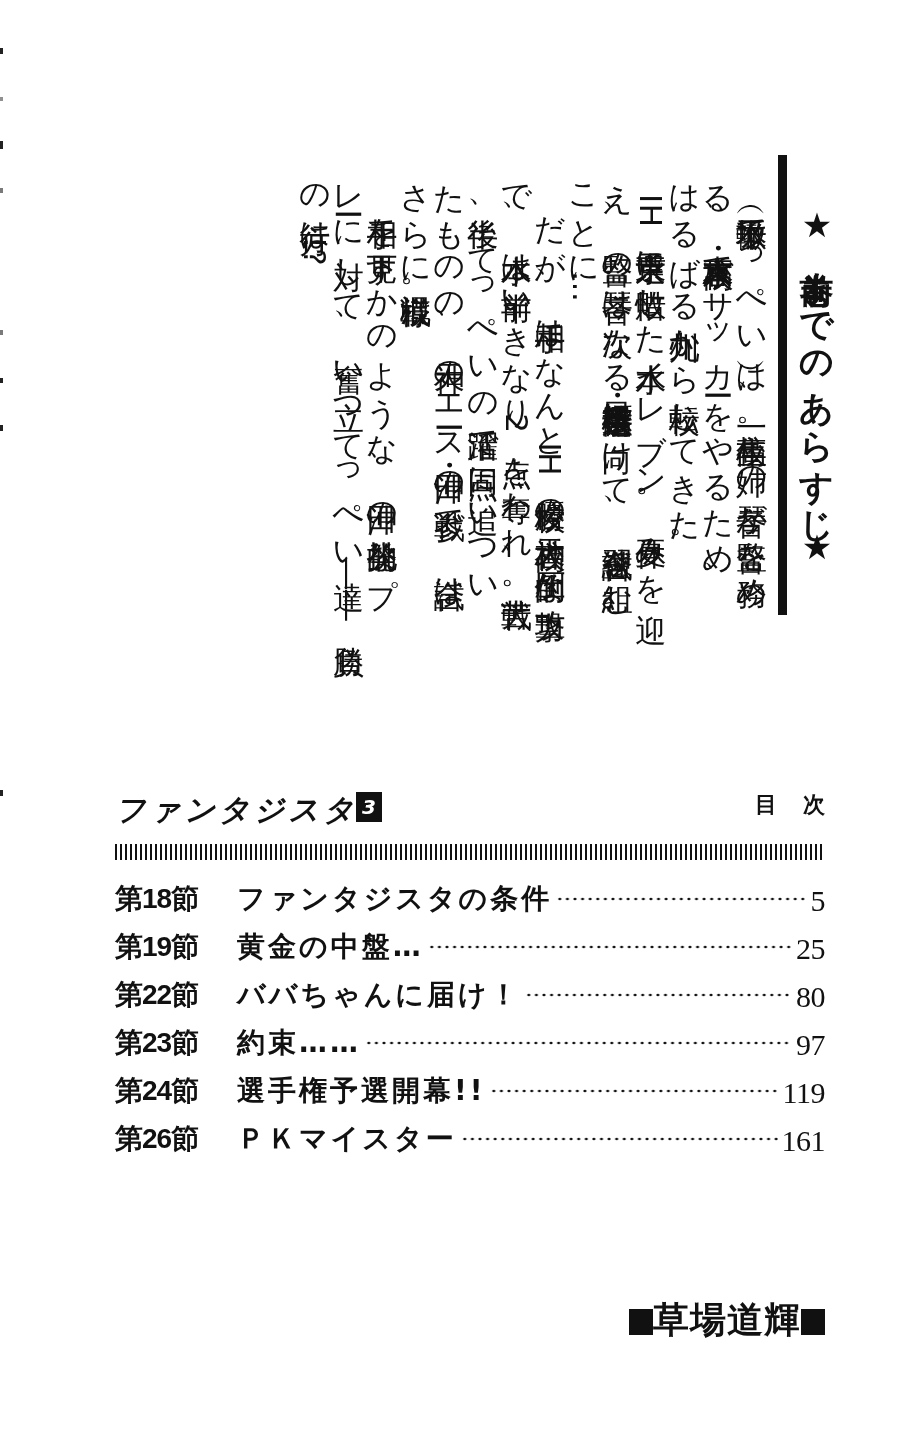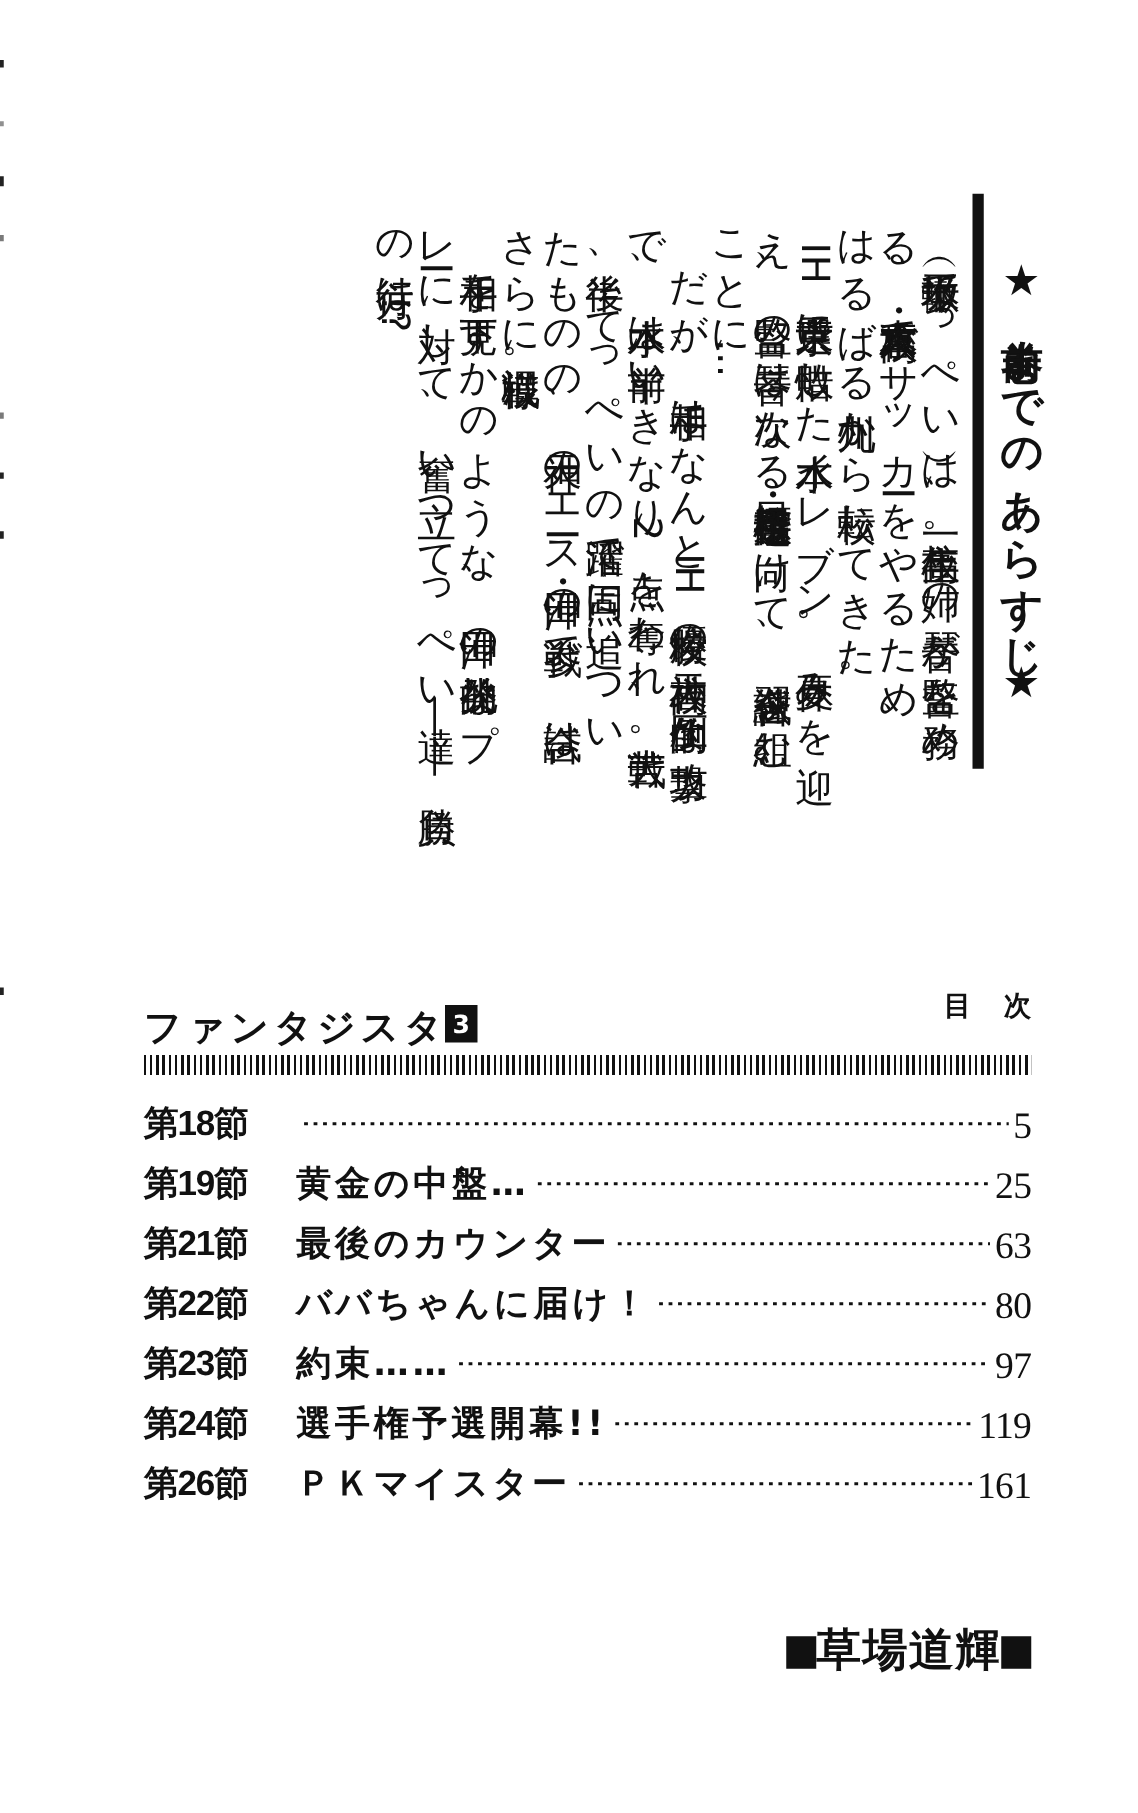--- a/index.html
+++ b/index.html
@@ -19,22 +19,22 @@
     font-size:31px; line-height:33.6px; letter-spacing:0.6px;
   }
   .syn-body p { margin:0; text-indent:1em; }
 
   
   .edge-mark { position:absolute; left:0; width:3px; background:#222; }
 
   
   .toc-header { position:absolute; left:115px; top:790px; width:710px; height:40px; }
   .toc-series {
-    position:absolute; left:0; top:12px; font-weight:bold; font-size:30px;
-    letter-spacing:4px; font-family:"DejaVu Sans", sans-serif;
+    position:absolute; left:0; top:0; font-weight:bold; font-size:30px;
+    letter-spacing:4px; font-family:"DejaVu Sans", sans-serif;font-style:italic;
   }
   .vol-box {
     display:inline-block; background:#111; color:#fff; font-size:20px;
     width:26px; height:30px; line-height:30px; text-align:center; letter-spacing:0;
     vertical-align:top; margin-top:2px; margin-left:-2px;
   }
   .toc-label {
     position:absolute; right:0; top:0; font-weight:bold; font-size:22px;
     letter-spacing:26px; margin-right:-26px;
   }
@@ -88,34 +88,29 @@
     <div class="toc-series">
       <span>ファンタジスタ</span><span class="vol-box">3</span>
     </div>
     <div class="toc-label">目次</div>
   </div>
   <div class="toc-rule"></div>
 
   <div class="toc-list">
     <div class="toc-row">
       <span class="toc-num">第18節</span>
+      <span class="toc-title">ファンタジスタの条件</span>
       <span class="toc-dots"></span>
       <span class="toc-page">5</span>
     </div>
     <div class="toc-row">
       <span class="toc-num">第19節</span>
       <span class="toc-title">黄金の中盤…</span>
       <span class="toc-dots"></span>
       <span class="toc-page">25</span>
-    </div>
-    <div class="toc-row">
-      <span class="toc-num">第21節</span>
-      <span class="toc-title">最後のカウンター</span>
-      <span class="toc-dots"></span>
-      <span class="toc-page">63</span>
     </div>
     <div class="toc-row">
       <span class="toc-num">第22節</span>
       <span class="toc-title">ババちゃんに届け！</span>
       <span class="toc-dots"></span>
       <span class="toc-page">80</span>
     </div>
     <div class="toc-row">
       <span class="toc-num">第23節</span>
       <span class="toc-title">約束……</span>

